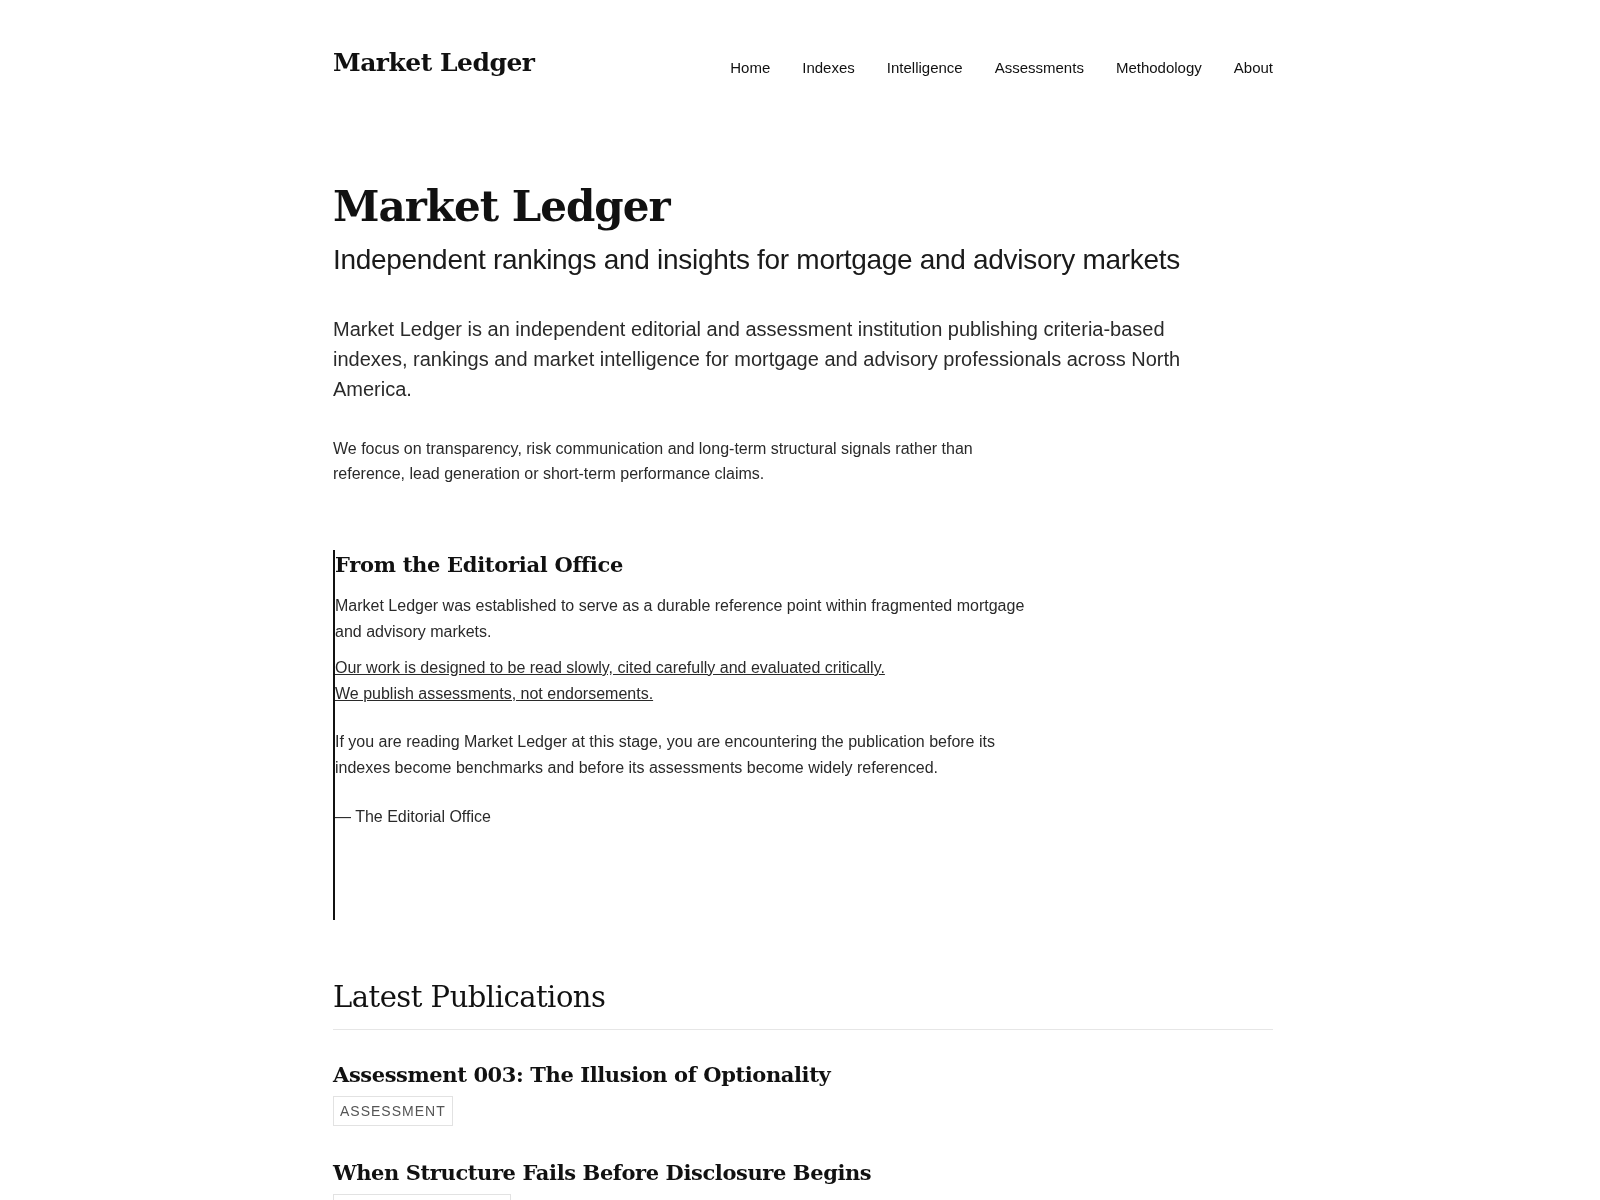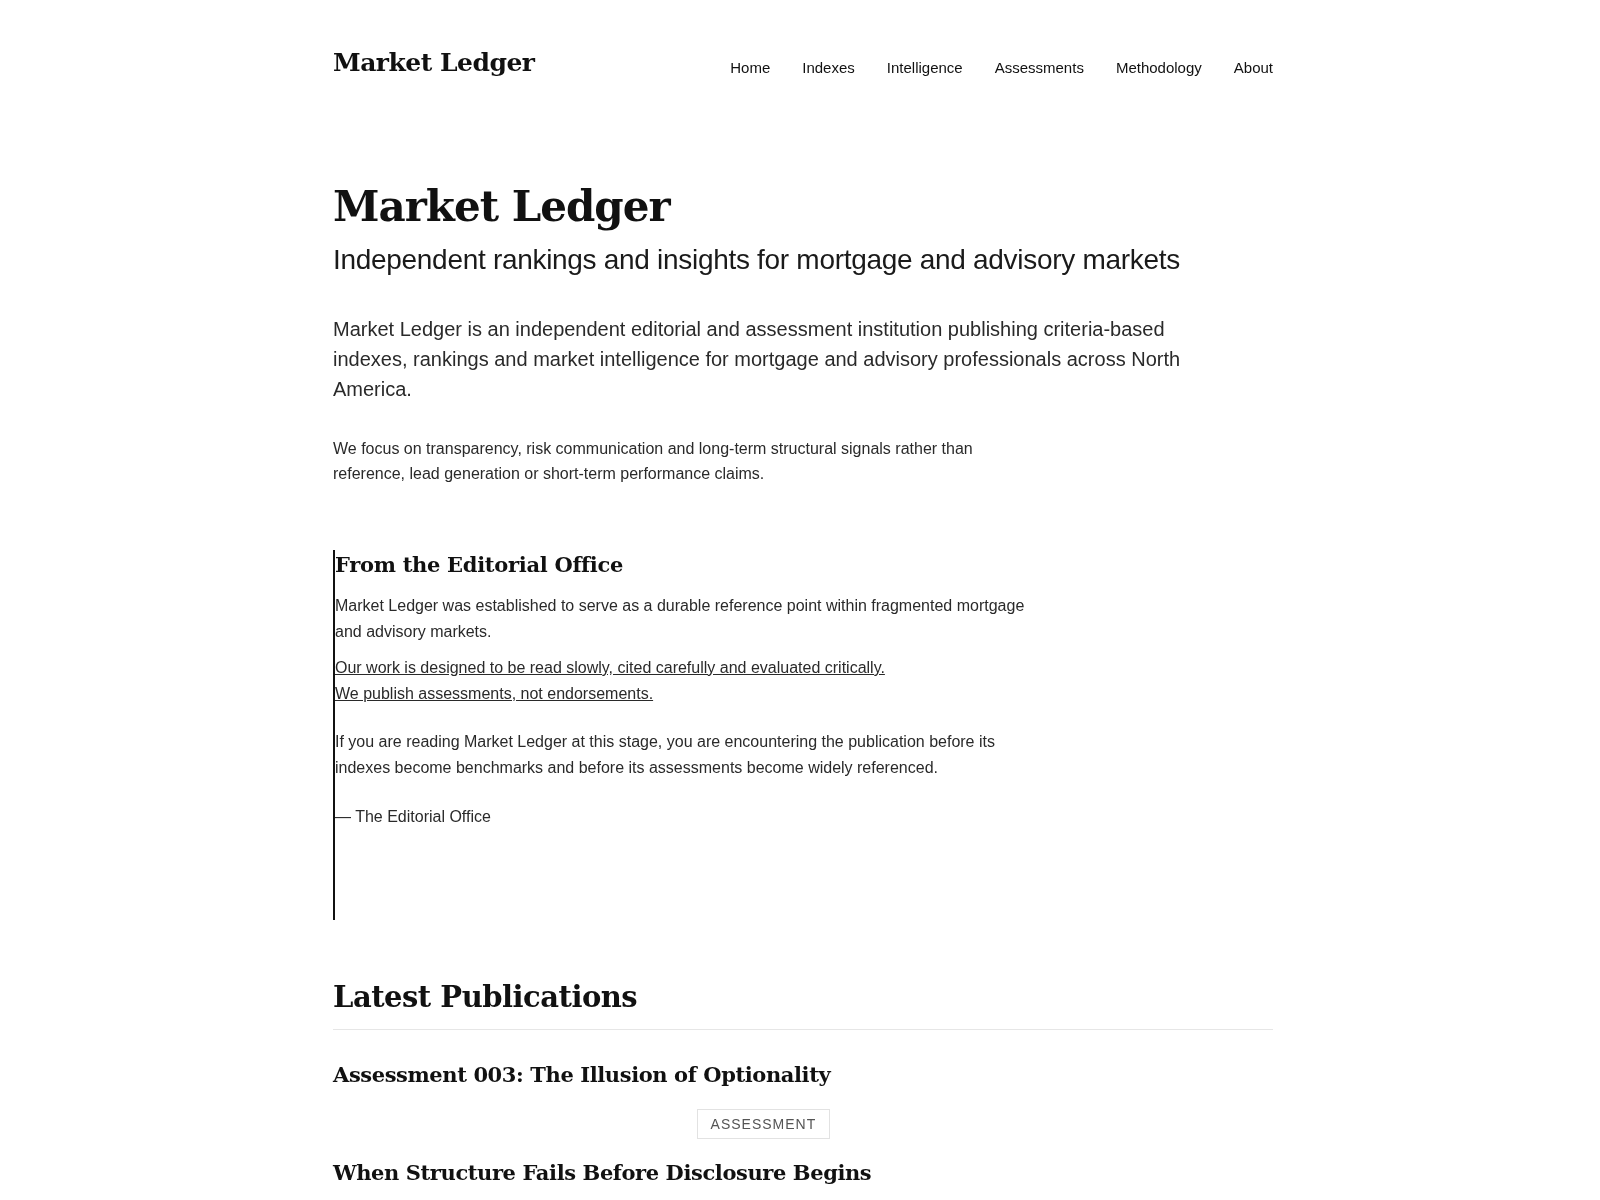--- a/index.html
+++ b/index.html
@@ -24,26 +24,26 @@
     .editorial { position: absolute; left: 333px; top: 550px; width: 720px; height: 370px; border-left: 2px solid #111; }
     .editorial h2 { font-family: "DejaVu Serif", "Liberation Serif", serif; font-weight: bold; font-size: 21px; color: #111; margin-top: 2px; letter-spacing: -0.3px; }
     .editorial p { font-size: 16px; line-height: 26px; color: #2a2a2a; }
     .ed-p1 { margin-top: 16px; }
     .ed-p2 { margin-top: 10px; text-decoration: underline; }
     .ed-p3 { margin-top: 22px; }
     .ed-p4 { margin-top: 22px; }
     .ed-sign { margin-top: 23px; }
 
     
-    .pubs-title { position: absolute; left: 333px; top: 980px; font-family: "DejaVu Serif", "Liberation Serif", serif; font-weight: bold; font-size: 29px; color: #111; letter-spacing: -0.5px; }
+    .pubs-title { position: absolute; left: 333px; top: 980px; font-family: "DejaVu Serif", "Liberation Serif", serif; font-weight: normal; font-size: 29px; color: #111; letter-spacing: -0.5px; }
     .pubs-divider { position: absolute; left: 333px; top: 1029px; width: 940px; height: 1px; background: #e6e6e6; }
     .pub { position: absolute; left: 333px; }
     .pub-title { font-family: "DejaVu Serif", "Liberation Serif", serif; font-weight: bold; font-size: 21px; color: #111; text-decoration: none; letter-spacing: -0.4px; display: block; }
-    .pub-tag { display: inline-block; margin-top: 22px; border: 1px solid #e2e2e2; padding: 6px 13px; font-size: 14px; letter-spacing: 1px; color: #555; text-transform: uppercase; }
-    .pub-1 { top: 1062px; text-align: right; }
+    .pub-tag { display: inline-block; margin-top: 9px; border: 1px solid #e2e2e2; padding: 6px 6px; font-size: 14px; letter-spacing: 1px; color: #555; text-transform: uppercase; }
+    .pub-1 { top: 1062px; }
     .pub-2 { top: 1160px; }
   </style>
 </head>
 <body>
 
 <div class="page">
 
   <header class="site-header">
     <a class="logo">Market Ledger</a>
     <nav class="nav">

